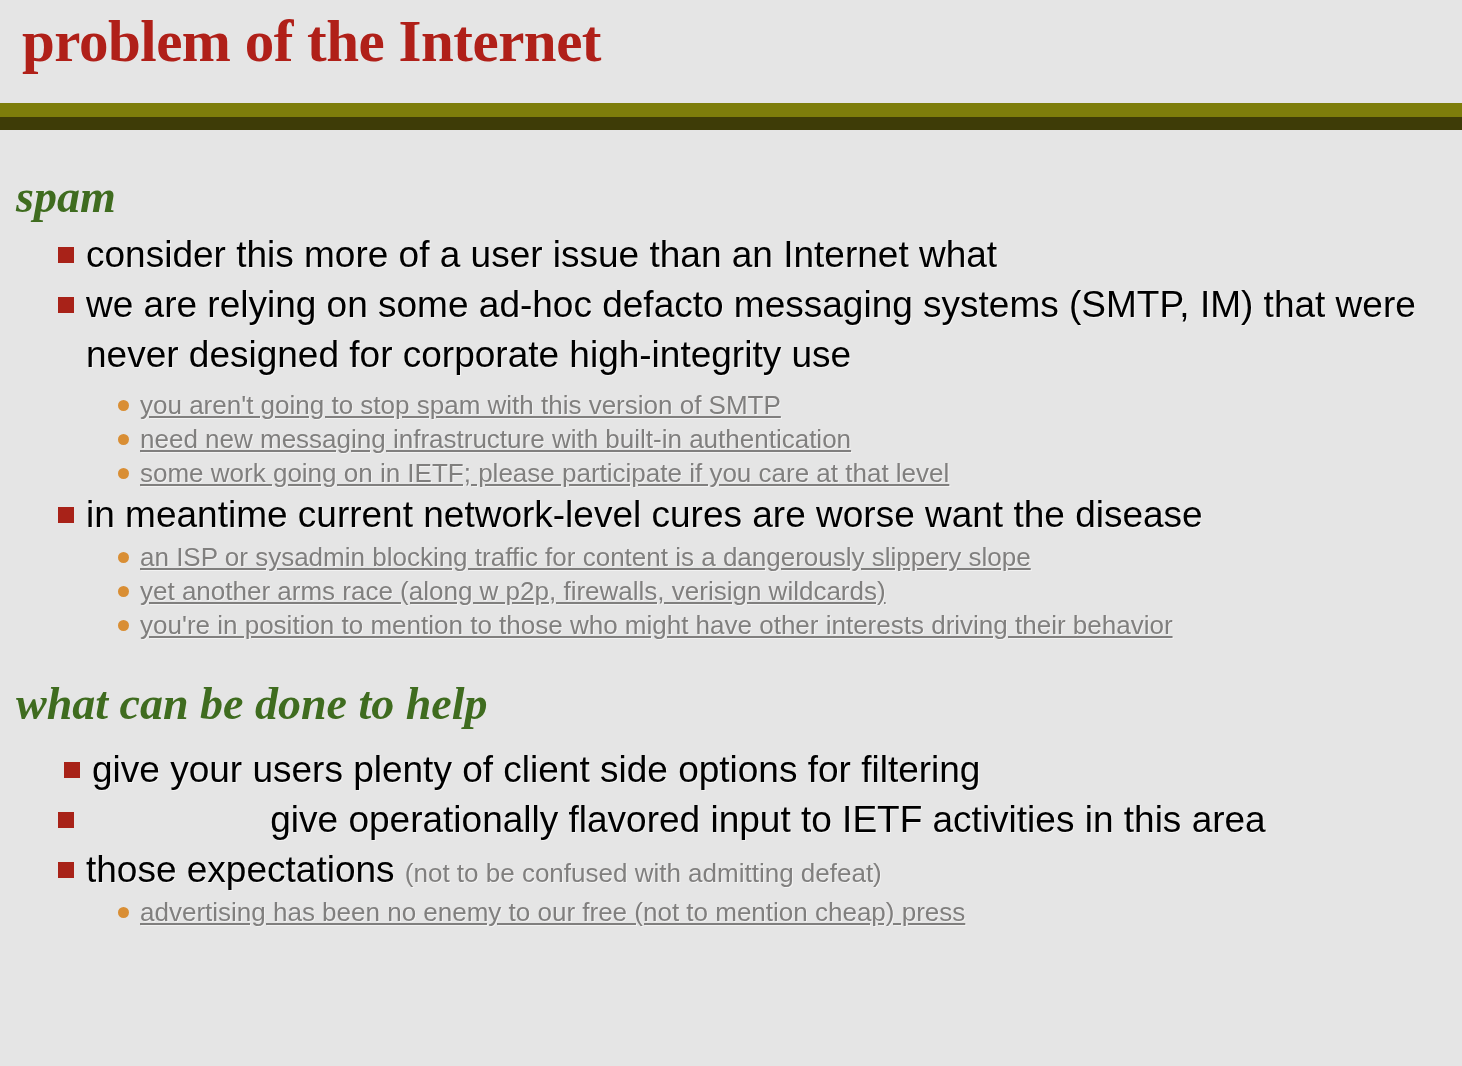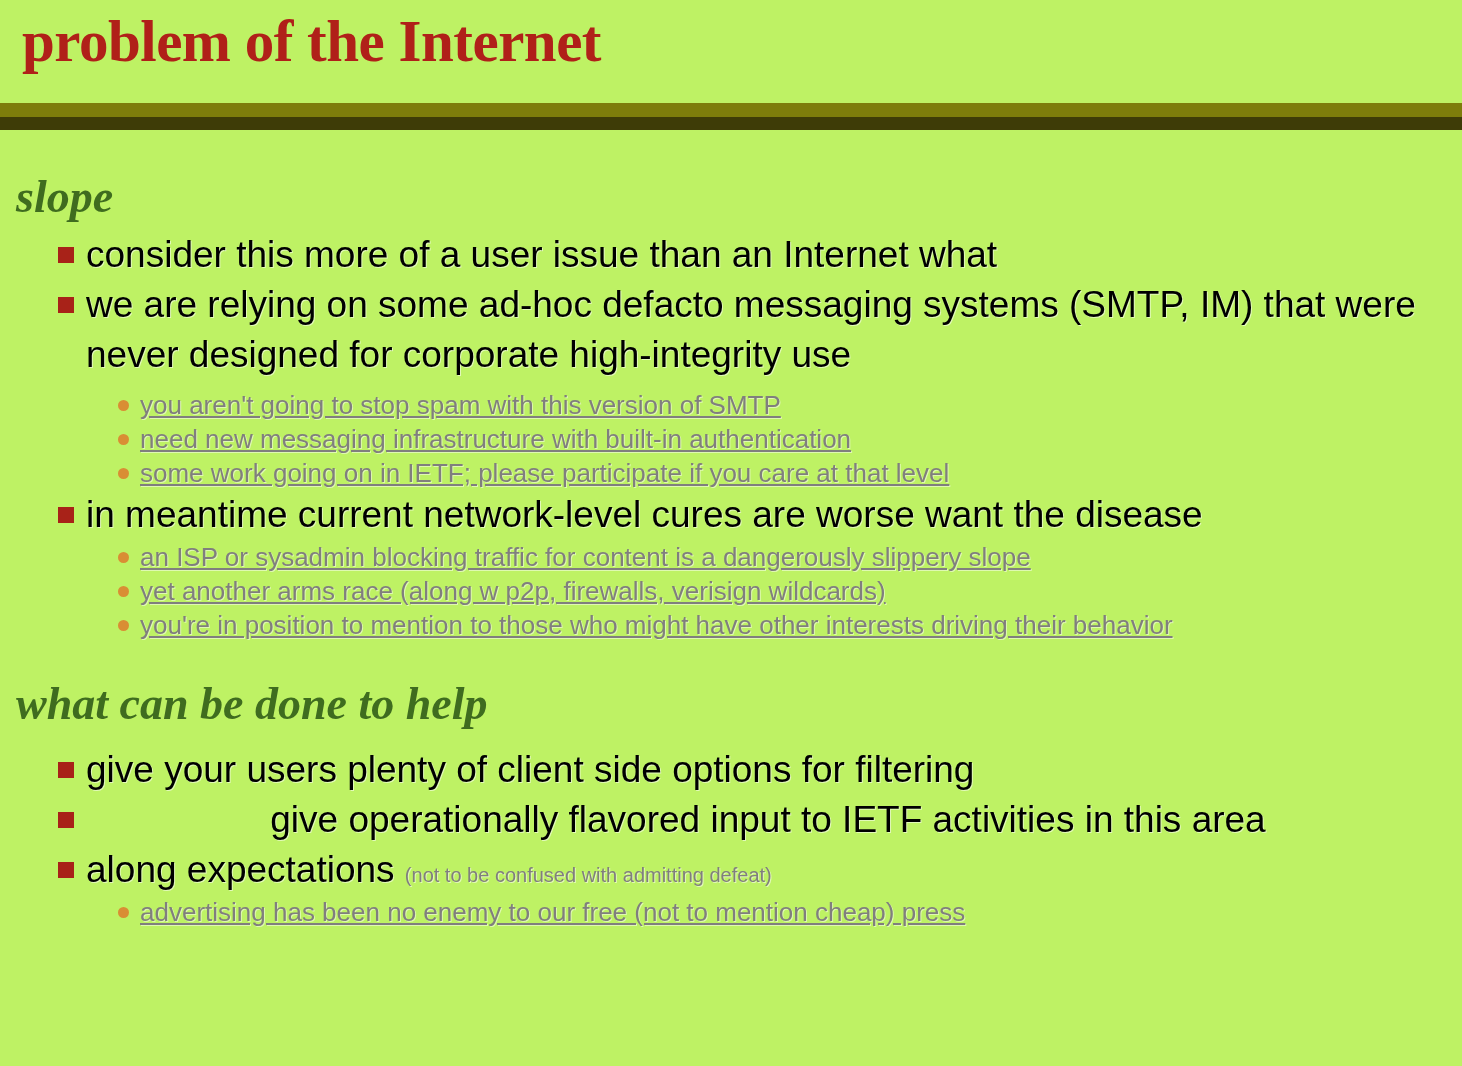--- a/index.html
+++ b/index.html
@@ -11,21 +11,21 @@
     width: 1462px;
     height: 1066px;
     background: #fddfb3;
     font-family: "Liberation Sans", sans-serif;
     overflow: hidden;
     position: relative;
   }
   .slide {
     position: absolute;
     inset: 0;
-    background: #bef264;
+    background: #e5e5e5;
   }
 
   
   .slide-title {
     position: absolute;
     left: 22px;
     top: 6px;
     font-family: "Liberation Serif", "DejaVu Serif", serif;
     font-weight: bold;
     font-size: 59px;
@@ -106,21 +106,21 @@
     position: absolute;
     left: 8px;
     top: 17px;
     width: 16px;
     height: 16px;
     background: #a82218;
   }
   .l1-text { display: inline; }
   .l1-note {
     color: #807f7e;
-    font-size: 20px;
+    font-size: 26px;
   }
 
   
   .l2-list {
     list-style: none;
     margin: 0;
     padding: 0;
   }
   .l2-item {
     position: relative;
@@ -143,38 +143,38 @@
     background: #d98e34;
   }
 
   
   .block-spam-b1 { position: absolute; left: 50px; top: 100px; width: 1400px; }
   .block-spam-b2 { position: absolute; left: 50px; top: 150px; width: 1400px; }
   .block-spam-sub1 { position: absolute; left: 50px; top: 258px; width: 1400px; }
   .block-spam-b3 { position: absolute; left: 50px; top: 360px; width: 1400px; }
   .block-spam-sub2 { position: absolute; left: 50px; top: 410px; width: 1410px; }
 
-  .block-help-b1 { position: absolute; left: 50px; top: 615px; width: 1400px; }
+  .block-help-b1 { position: absolute; left: 56px; top: 615px; width: 1400px; }
   .block-help-b2 { position: absolute; left: 50px; top: 665px; width: 1400px; text-align: center; }
   .block-help-b3 { position: absolute; left: 50px; top: 715px; width: 1400px; }
   .block-help-sub { position: absolute; left: 50px; top: 765px; width: 1400px; }
 </style>
 </head>
 <body>
 
 <div class="slide">
 
   <div class="slide-title">problem of the Internet</div>
 
   <div class="rule-light"></div>
   <div class="rule-dark"></div>
 
   <div class="body-area">
 
-    <div class="section-heading heading-spam">slope</div>
+    <div class="section-heading heading-spam">spam</div>
 
     <ul class="l1-list block-spam-b1">
       <li class="l1-item">
         <span class="marker-square"></span>
         <span class="l1-text">consider this more of a user issue than an Internet what</span>
       </li>
     </ul>
 
     <ul class="l1-list block-spam-b2">
       <li class="l1-item">
@@ -232,21 +232,21 @@
     <ul class="l1-list block-help-b2">
       <li class="l1-item">
         <span class="marker-square"></span>
         <span class="l1-text">give operationally flavored input to IETF activities in this area</span>
       </li>
     </ul>
 
     <ul class="l1-list block-help-b3">
       <li class="l1-item">
         <span class="marker-square"></span>
-        <span class="l1-text">along expectations</span>
+        <span class="l1-text">those expectations</span>
         <span class="l1-note"> (not to be confused with admitting defeat)</span>
       </li>
     </ul>
 
     <ul class="l2-list block-help-sub">
       <li class="l2-item">
         <span class="marker-dot"></span>
         <span>advertising has been no enemy to our free (not to mention cheap) press</span>
       </li>
     </ul>

